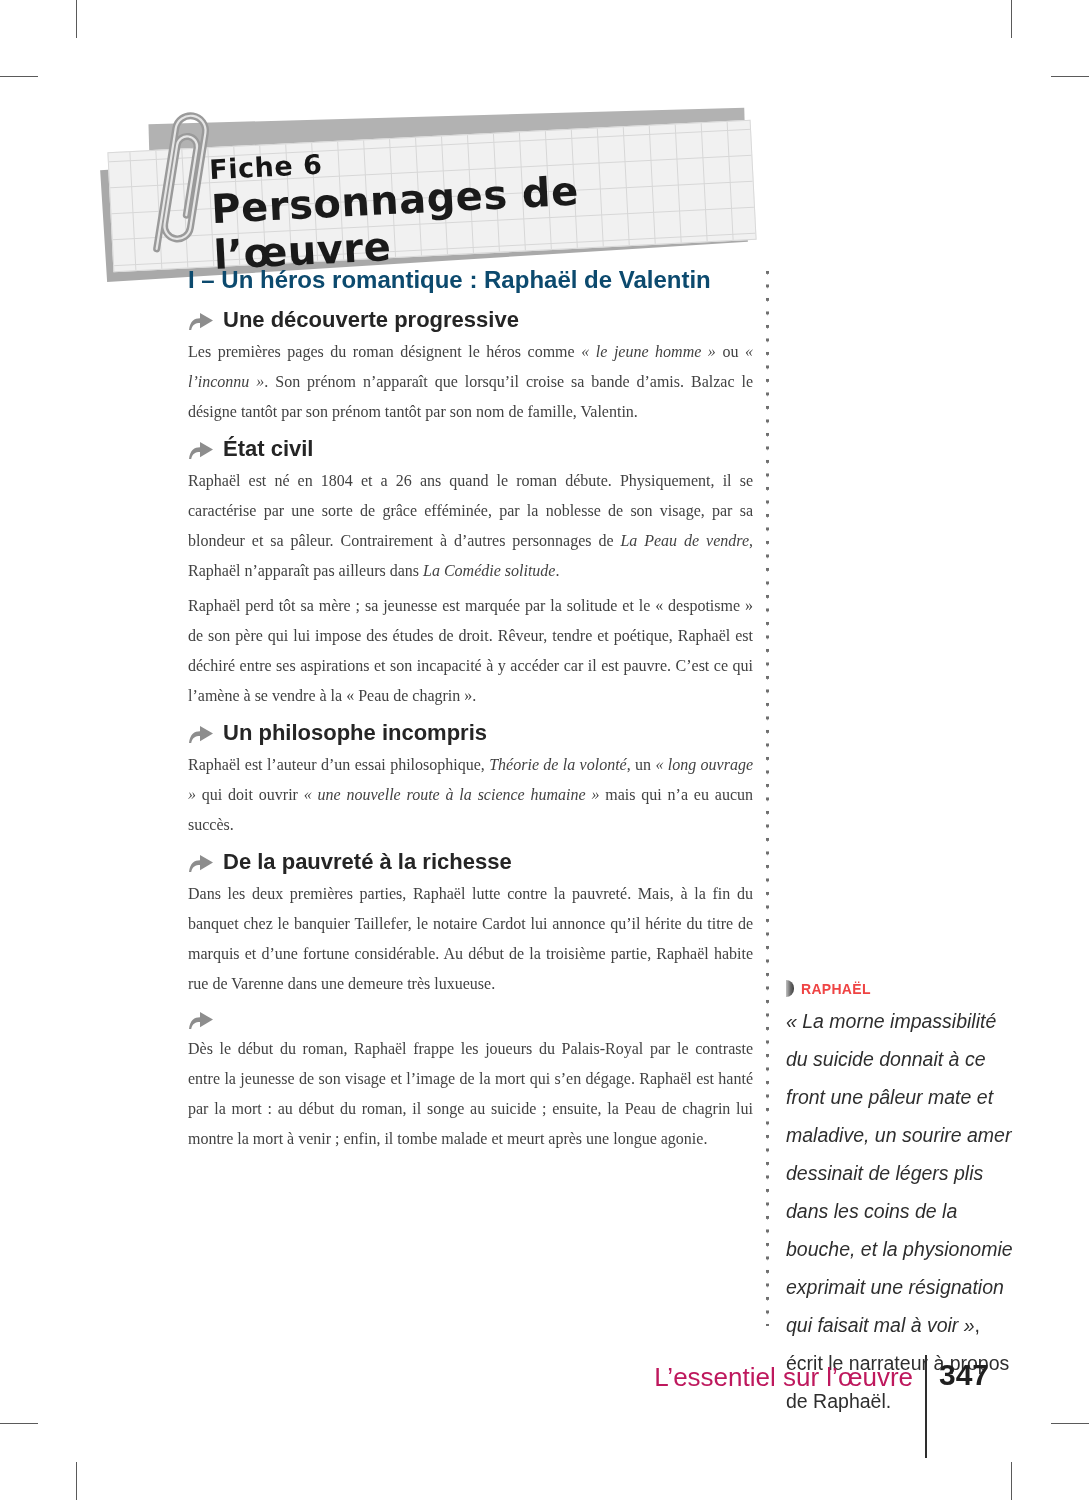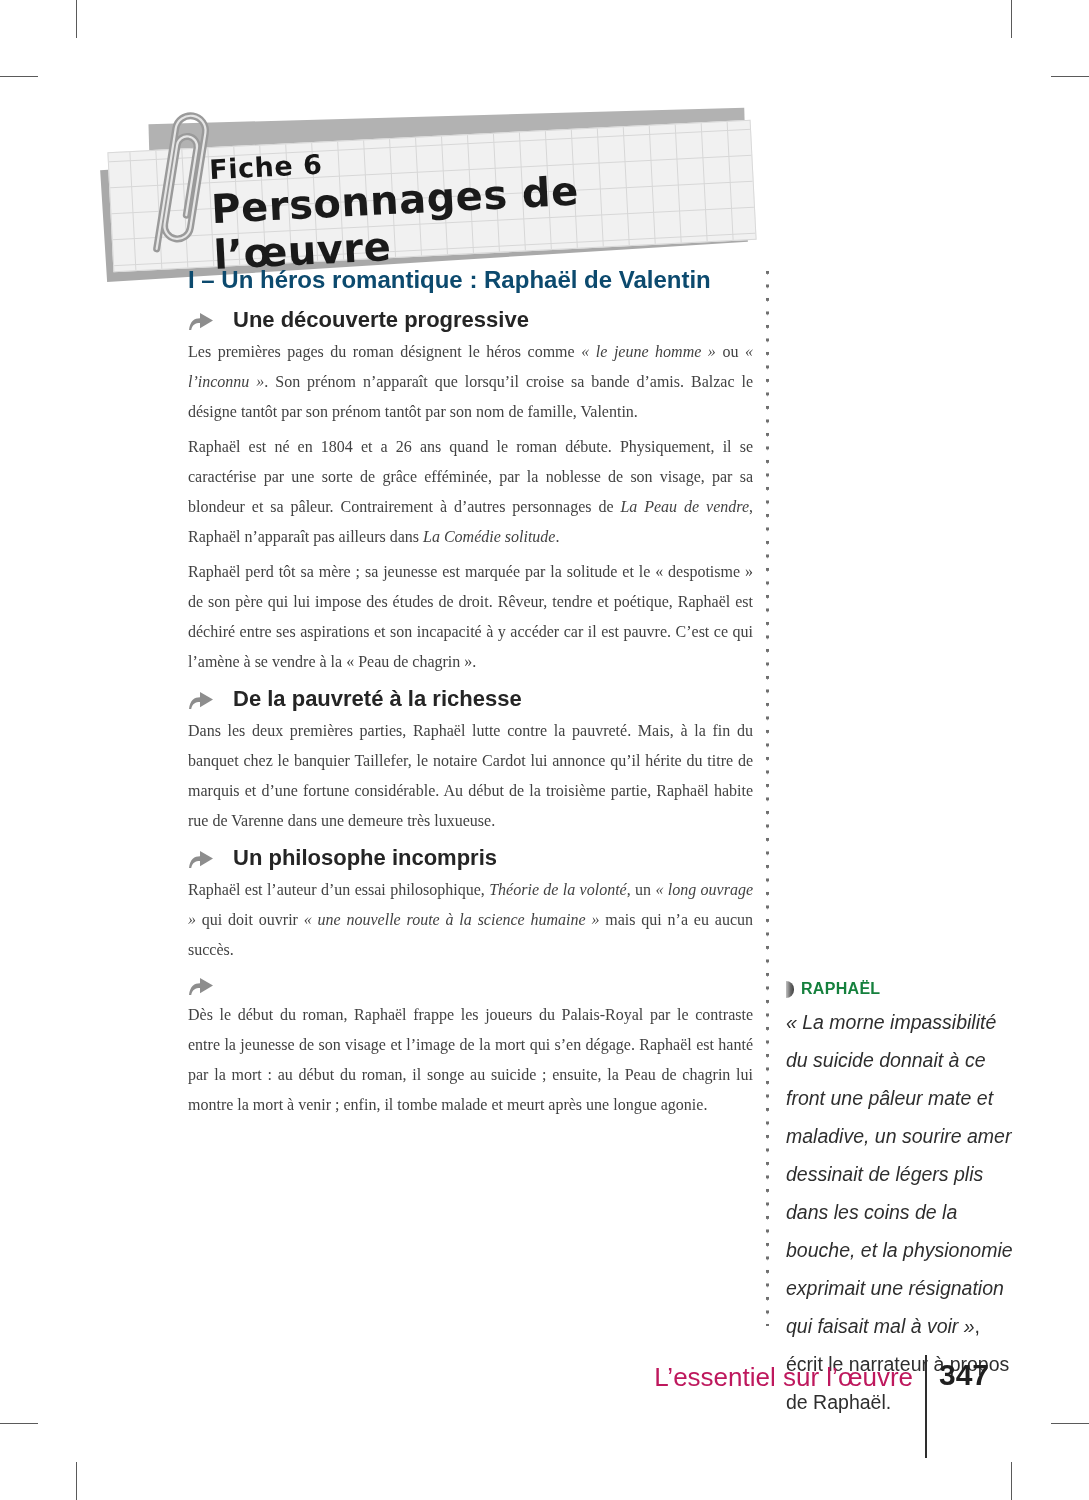--- a/index.html
+++ b/index.html
@@ -27,37 +27,37 @@
                color:#161616;letter-spacing:0.5px;}
   .card-title{font-family:"DejaVu Sans",sans-serif;font-weight:bold;font-size:40px;
               color:#1a1a1a;letter-spacing:0.5px;margin-top:1px;}
   .paperclip{position:absolute;left:146px;top:94px;z-index:5;}
 
   
   .content{position:absolute;left:188px;top:266px;width:565px;color:#414141;}
   .main-heading{font-family:"Liberation Sans",sans-serif;font-weight:bold;font-size:24px;
                 color:#0c4a6e;margin:0 0 12px 0;}
   .section{margin-top:5px;}
-  .sec-head{display:flex;align-items:center;gap:19px;margin:8px 0 3px 0;
+  .sec-head{display:flex;align-items:center;gap:9px;margin:8px 0 3px 0;
             font-family:"Liberation Sans",sans-serif;font-weight:bold;font-size:22px;
             color:#252525;line-height:28px;}
   .sec-head svg{flex:0 0 auto;margin-top:2px;}
   .section p{margin:0;font-size:16px;line-height:30px;text-align:justify;color:#424242;}
   .section p i{font-style:italic;}
 
   
   .dotted-divider{position:absolute;left:765px;top:270px;width:5px;height:1056px;
                   background-image:radial-gradient(circle at 2.5px 2.5px,#6f6f6f 1.7px,transparent 2px);
                   background-size:5px 13.5px;background-repeat:repeat-y;}
 
   
   .margin-note{position:absolute;left:786px;top:980px;width:232px;
                font-family:"Liberation Sans",sans-serif;color:#2b2b2b;}
-  .margin-title{display:flex;align-items:center;gap:7px;font-weight:bold;font-size:16px;
-                color:#15803d;margin-bottom:5px;letter-spacing:0.3px;}
+  .margin-title{display:flex;align-items:center;gap:7px;font-weight:bold;font-size:14px;
+                color:#ef4444;margin-bottom:5px;letter-spacing:0.3px;}
   .half-disc{display:inline-block;width:8px;height:17px;border-radius:0 9px 9px 0;
              background:linear-gradient(90deg,#c0c0c0 0%,#6a6a6a 55%,#3f3f3f 100%);}
   .margin-body{font-size:19.5px;line-height:38px;color:#2e2e2e;}
   .margin-body i{font-style:italic;}
 
   
   .footer-label{position:absolute;right:176px;top:1362px;
                 font-family:"Liberation Sans",sans-serif;font-size:26px;color:#be185d;}
   .footer-bar{position:absolute;left:925px;top:1355px;width:2px;height:103px;background:#2e2e2e;}
   .footer-num{position:absolute;left:939px;top:1358px;
@@ -96,42 +96,48 @@
         <div class="section">
           <div class="sec-head">
             <svg width="26" height="22" viewBox="0 0 26 22">
               <path d="M1 20 C 2 11, 6.5 8.2, 12 8.2 L12 3 L25 10.6 L12 18.2 L12 13 C 7.5 13, 4.5 14.5, 3.2 20 Z" fill="#8d8d8d"></path>
             </svg>
             <span>Une découverte progressive</span>
           </div>
           <p><span>Les premières pages du roman désignent le héros comme </span><i>« le jeune homme »</i><span> ou </span><i>« l’inconnu »</i><span>. Son prénom n’apparaît que lorsqu’il croise sa bande d’amis. Balzac le désigne tantôt par son prénom tantôt par son nom de famille, Valentin.</span></p>
         </div>
         <div class="section">
+          <div class="sec-head">
+            <svg width="26" height="22" viewBox="0 0 26 22">
+              <path d="M1 20 C 2 11, 6.5 8.2, 12 8.2 L12 3 L25 10.6 L12 18.2 L12 13 C 7.5 13, 4.5 14.5, 3.2 20 Z" fill="#8d8d8d"></path>
+            </svg>
+            <span>État civil</span>
+          </div>
           <p><span>Raphaël est né en 1804 et a 26 ans quand le roman débute. Physiquement, il se caractérise par une sorte de grâce efféminée, par la noblesse de son visage, par sa blondeur et sa pâleur. Contrairement à d’autres personnages de </span><i>La Peau de vendre</i><span>, Raphaël n’apparaît pas ailleurs dans </span><i>La Comédie solitude</i><span>.</span></p>
         </div>
         <div class="section">
           <p><span>Raphaël perd tôt sa mère ; sa jeunesse est marquée par la solitude et le « despotisme » de son père qui lui impose des études de droit. Rêveur, tendre et poétique, Raphaël est déchiré entre ses aspirations et son incapacité à y accéder car il est pauvre. C’est ce qui l’amène à se vendre à la « Peau de chagrin ».</span></p>
         </div>
         <div class="section">
           <div class="sec-head">
             <svg width="26" height="22" viewBox="0 0 26 22">
               <path d="M1 20 C 2 11, 6.5 8.2, 12 8.2 L12 3 L25 10.6 L12 18.2 L12 13 C 7.5 13, 4.5 14.5, 3.2 20 Z" fill="#8d8d8d"></path>
             </svg>
-            <span>De la pauvreté à la richesse</span>
+            <span>Un philosophe incompris</span>
           </div>
-          <p><span>Dans les deux premières parties, Raphaël lutte contre la pauvreté. Mais, à la fin du banquet chez le banquier Taillefer, le notaire Cardot lui annonce qu’il hérite du titre de marquis et d’une fortune considérable. Au début de la troisième partie, Raphaël habite rue de Varenne dans une demeure très luxueuse.</span></p>
+          <p><span>Raphaël est l’auteur d’un essai philosophique, </span><i>Théorie de la volonté</i><span>, un </span><i>« long ouvrage »</i><span> qui doit ouvrir </span><i>« une nouvelle route à la science humaine »</i><span> mais qui n’a eu aucun succès.</span></p>
         </div>
         <div class="section">
           <div class="sec-head">
             <svg width="26" height="22" viewBox="0 0 26 22">
               <path d="M1 20 C 2 11, 6.5 8.2, 12 8.2 L12 3 L25 10.6 L12 18.2 L12 13 C 7.5 13, 4.5 14.5, 3.2 20 Z" fill="#8d8d8d"></path>
             </svg>
-            <span>Un philosophe incompris</span>
+            <span>De la pauvreté à la richesse</span>
           </div>
-          <p><span>Raphaël est l’auteur d’un essai philosophique, </span><i>Théorie de la volonté</i><span>, un </span><i>« long ouvrage »</i><span> qui doit ouvrir </span><i>« une nouvelle route à la science humaine »</i><span> mais qui n’a eu aucun succès.</span></p>
+          <p><span>Dans les deux premières parties, Raphaël lutte contre la pauvreté. Mais, à la fin du banquet chez le banquier Taillefer, le notaire Cardot lui annonce qu’il hérite du titre de marquis et d’une fortune considérable. Au début de la troisième partie, Raphaël habite rue de Varenne dans une demeure très luxueuse.</span></p>
         </div>
         <div class="section">
           <div class="sec-head">
             <svg width="26" height="22" viewBox="0 0 26 22">
               <path d="M1 20 C 2 11, 6.5 8.2, 12 8.2 L12 3 L25 10.6 L12 18.2 L12 13 C 7.5 13, 4.5 14.5, 3.2 20 Z" fill="#8d8d8d"></path>
             </svg>
           </div>
           <p><span>Dès le début du roman, Raphaël frappe les joueurs du Palais-Royal par le contraste entre la jeunesse de son visage et l’image de la mort qui s’en dégage. Raphaël est hanté par la mort : au début du roman, il songe au suicide ; ensuite, la Peau de chagrin lui montre la mort à venir ; enfin, il tombe malade et meurt après une longue agonie.</span></p>
         </div>
       </div>

